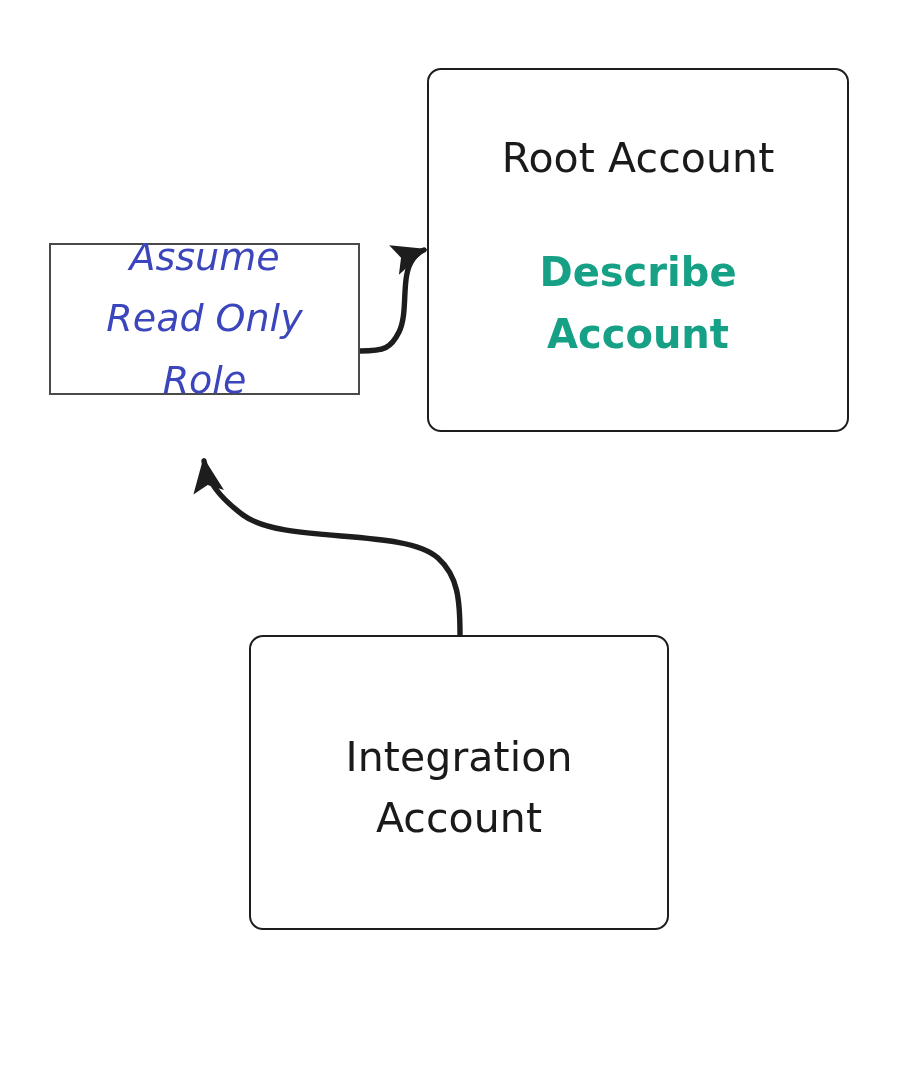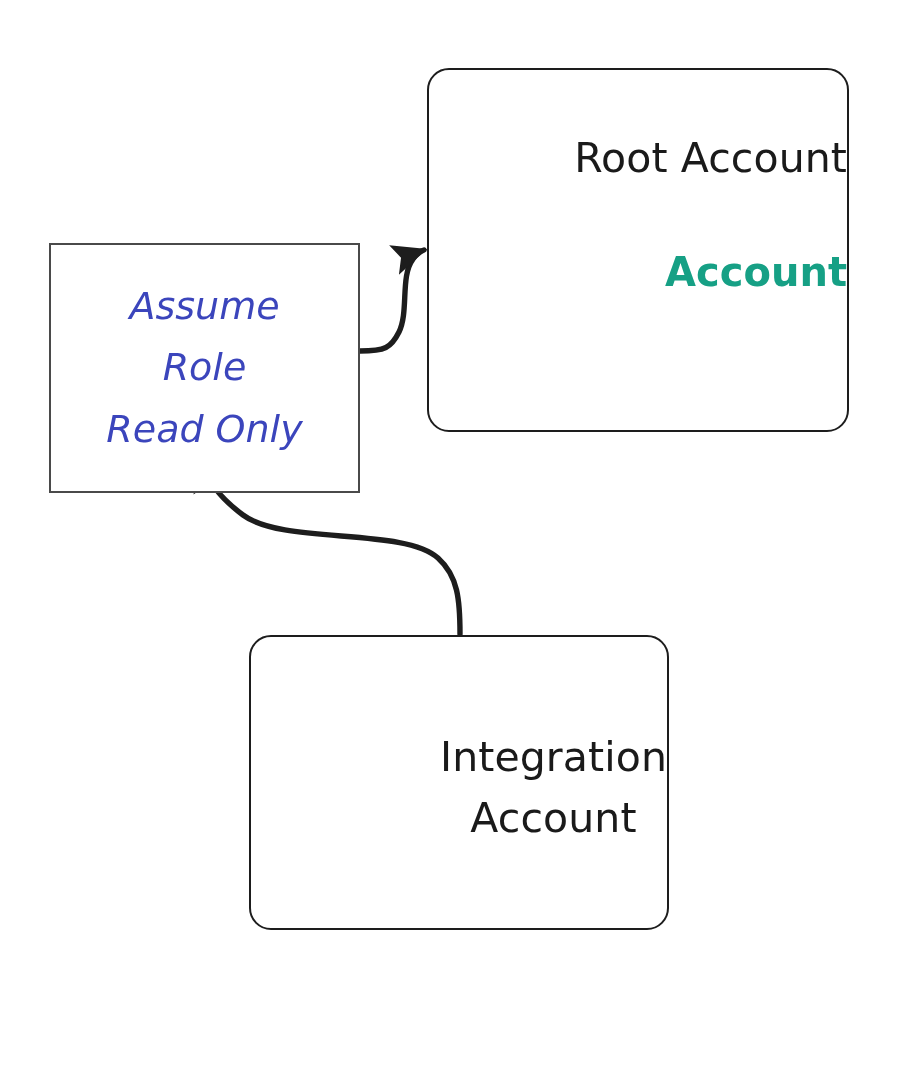--- a/index.html
+++ b/index.html
@@ -26,24 +26,24 @@
     height: 1092px;
     pointer-events: none;
   }
 
   
   .node-rounded {
     position: absolute;
     box-sizing: border-box;
     background: #ffffff;
     border: 2px solid #1d1d1d;
-    border-radius: 22px;
+    border-radius: 14px;
     display: flex;
     flex-direction: column;
-    align-items: flex-end;
+    align-items: center;
   }
   .node-rect {
     position: absolute;
     box-sizing: border-box;
     background: #ffffff;
     border: 2px solid #4a4a4a;
     display: flex;
     flex-direction: column;
     align-items: center;
     justify-content: center;
@@ -101,21 +101,21 @@
     margin-top: 100px;
   }
   #node-integration-account .accent-block {
     margin-top: 8px;
   }
 
   #node-assume-role-label {
     left: 49px;
     top: 243px;
     width: 311px;
-    height: 250px;
+    height: 152px;
   }
 </style>
 </head>
 <body>
 
 <div id="canvas">
 
   <svg id="edges" viewBox="0 0 915 1092" width="915" height="1092" xmlns="http://www.w3.org/2000/svg">
     <defs>
       <marker id="arrowhead" viewBox="0 0 10 10" refX="9" refY="5" markerWidth="6.5" markerHeight="6.5" orient="auto-start-reverse">
@@ -126,28 +126,29 @@
     <path d="M 360 351 C 385 351, 391 348, 399 332 C 409 312, 400 276, 413 259 C 417 253, 421 251, 424 250" fill="none" stroke="#1d1d1d" stroke-width="5.4" stroke-linecap="round" marker-end="url(#arrowhead)"></path>
 
     <path d="M 460 634 C 460 600, 458 576, 438 558 C 404 527, 283 545, 243 515 C 219 497, 207 481, 204 461" fill="none" stroke="#1d1d1d" stroke-width="5.4" stroke-linecap="round" marker-end="url(#arrowhead)"></path>
   </svg>
 
   <div class="node-rounded" id="node-root-account">
     <div class="title-block">
       <div class="title-text">Root Account</div>
     </div>
     <div class="accent-block">
+      <div class="accent-text">Describe</div>
       <div class="accent-text">Account</div>
     </div>
   </div>
 
   <div class="node-rect" id="node-assume-role-label">
     <div class="edge-label-text">Assume</div>
+    <div class="edge-label-text">Read Only</div>
     <div class="edge-label-text">Role</div>
-    <div class="edge-label-text">Read Only</div>
   </div>
 
   <div class="node-rounded" id="node-integration-account">
     <div class="title-block">
       <div class="title-text">Integration</div>
       <div class="title-text" style="margin-top:20px;">Account</div>
     </div>
   </div>
 
 </div>

